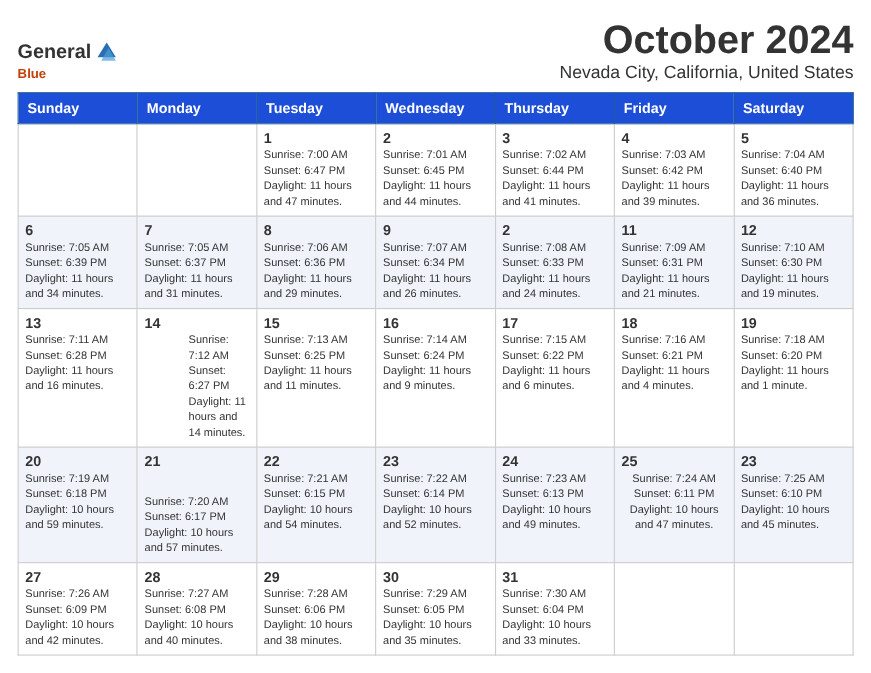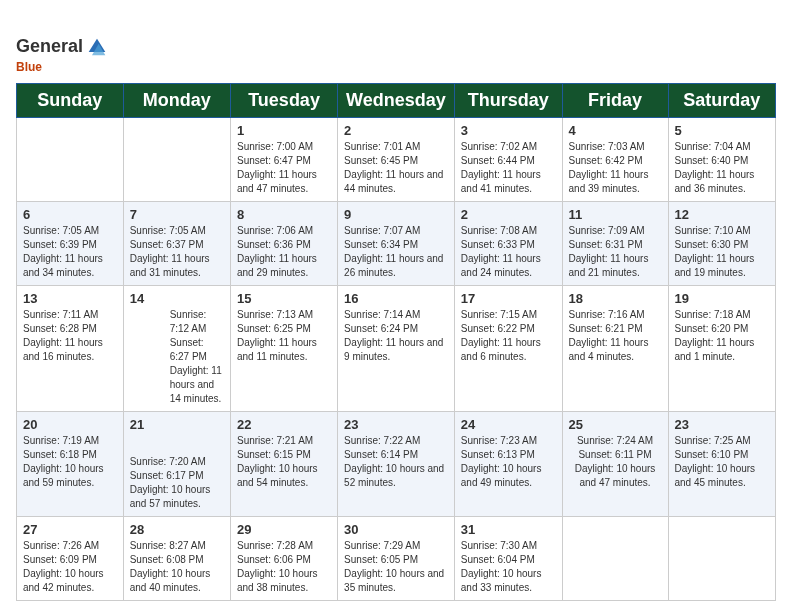--- a/index.html
+++ b/index.html
@@ -8,21 +8,20 @@
       background: #fff;
       width: 792px;
       min-height: 612px;
       padding: 16px;
     }
     .header {
       display: flex;
       justify-content: space-between;
       align-items: flex-end;
       margin-bottom: 8px;
-      margin-top: 20px;
     }
     .logo {
       display: flex;
       flex-direction: column;
       align-items: flex-start;
     }
     .logo-text {
       display: flex;
       align-items: center;
       gap: 2px;
@@ -55,26 +54,26 @@
       font-size: 16px;
       color: #333;
       margin-top: 2px;
     }
     .calendar-table {
       width: 100%;
       border-collapse: collapse;
       border: 1px solid #ccc;
     }
     .calendar-table th {
-      background: #14532d;
+      background: #1d4ed8;
       color: #fff;
-      font-size: 18px;
+      font-size: 13px;
       font-weight: bold;
       padding: 6px 8px;
-      text-align: center;
+      text-align: left;
       border: 1px solid #1e5a9a;
     }
     .calendar-table td {
       vertical-align: top;
       padding: 5px 6px;
       border: 1px solid #ccc;
       font-size: 10.5px;
       color: #333;
       width: calc(100% / 7);
       height: 80px;
@@ -109,20 +108,24 @@
     <div class="logo-text">
       <span class="logo-general">General</span>
       <svg class="logo-icon" viewBox="0 0 24 24" xmlns="http://www.w3.org/2000/svg">
         <polygon points="12,2 22,18 2,18" fill="#2a6db5"></polygon>
         <polygon points="14,8 22,22 6,22" fill="#4a9fd5" opacity="0.7"></polygon>
       </svg>
     </div>
     <div>
       <span class="logo-blue">Blue</span>
     </div>
+  </div>
+  <div class="title-section">
+    <div class="month-title">October 2024</div>
+    <div class="location-title">Nevada City, California, United States</div>
   </div>
 </div>
 
 <table class="calendar-table">
   <thead>
     <tr>
       <th>Sunday</th>
       <th>Monday</th>
       <th>Tuesday</th>
       <th>Wednesday</th>
@@ -300,21 +303,21 @@
       </tr>
       <tr>
         <td>
           <span class="day-number">27</span>
           <div class="day-info" style="white-space: pre-line;">Sunrise: 7:26 AM
 Sunset: 6:09 PM
 Daylight: 10 hours and 42 minutes.</div>
         </td>
         <td>
           <span class="day-number">28</span>
-          <div class="day-info" style="white-space: pre-line;">Sunrise: 8:27 AM
+          <div class="day-info" style="white-space: pre-line;">Sunrise: 7:27 AM
 Sunset: 6:08 PM
 Daylight: 10 hours and 40 minutes.</div>
         </td>
         <td>
           <span class="day-number">29</span>
           <div class="day-info" style="white-space: pre-line;">Sunrise: 7:28 AM
 Sunset: 6:06 PM
 Daylight: 10 hours and 38 minutes.</div>
         </td>
         <td>

